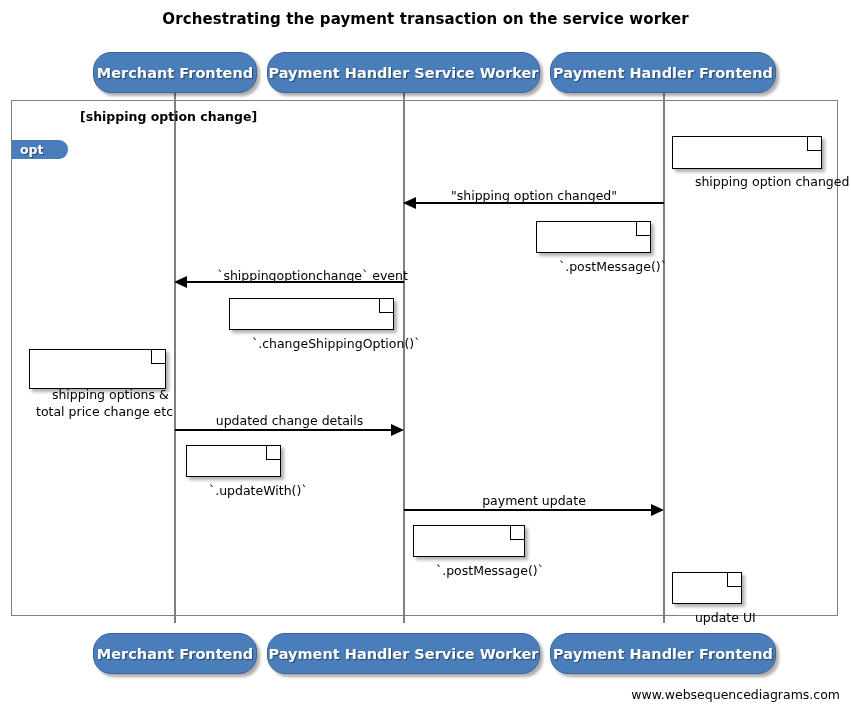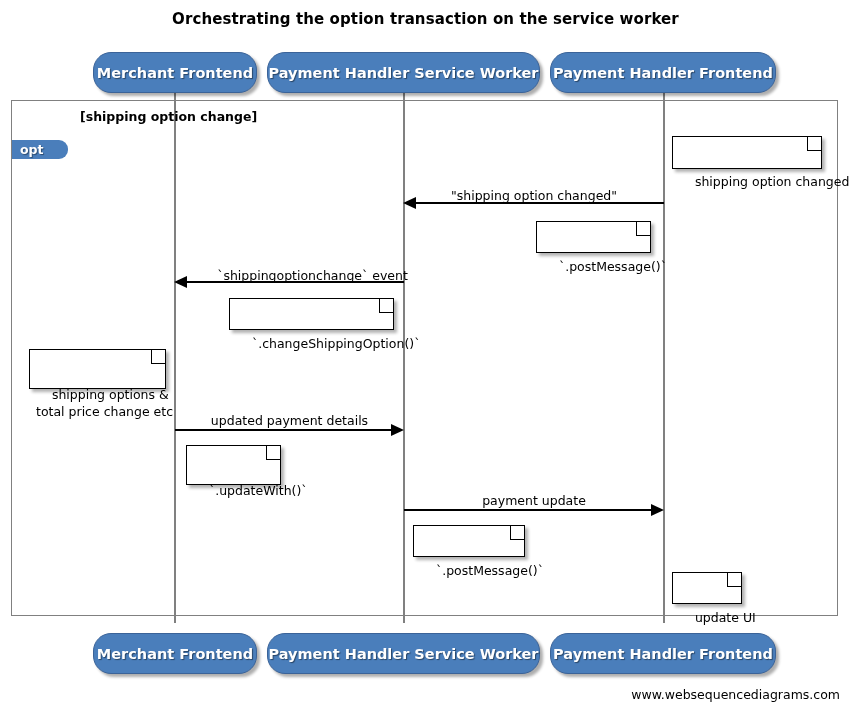--- a/index.html
+++ b/index.html
@@ -143,21 +143,21 @@
     font-size: 12.5px;
     color: #000000;
     white-space: nowrap;
   }
 </style>
 </head>
 <body>
 
 <div id="diagram">
 
-  <div class="title">Orchestrating the option transaction on the service worker</div>
+  <div class="title">Orchestrating the payment transaction on the service worker</div>
 
   <div class="lifeline" style="left:174px; top:93px; height:530px;"></div>
   <div class="lifeline" style="left:403px; top:93px; height:530px;"></div>
   <div class="lifeline" style="left:663px; top:93px; height:530px;"></div>
 
   <div class="actor-box" style="left:93px; top:52px; width:164px; height:41px;">
     <span>Merchant Frontend</span>
   </div>
   <div class="actor-box" style="left:267px; top:52px; width:273px; height:41px;">
     <span>Payment Handler Service Worker</span>
@@ -194,25 +194,25 @@
     <span class="note-corner"></span>
     <span>`.changeShippingOption()`</span>
   </div>
 
   <div class="note" style="left:29px; top:349px; width:137px; height:40px;">
     <span class="note-corner"></span>
     <span>shipping options &amp;
 total price change etc</span>
   </div>
 
-  <div class="msg-label" style="left:175px; top:413px; width:229px;">updated payment details</div>
+  <div class="msg-label" style="left:175px; top:413px; width:229px;">updated change details</div>
   <div class="msg-line" style="left:175px; top:429px; width:216px;"></div>
   <div class="arrowhead right" style="left:391px; top:424px;"></div>
 
-  <div class="note" style="left:186px; top:445px; width:95px; height:40px;">
+  <div class="note" style="left:186px; top:445px; width:95px; height:32px;">
     <span class="note-corner"></span>
     <span>`.updateWith()`</span>
   </div>
 
   <div class="msg-label" style="left:404px; top:493px; width:260px;">payment update</div>
   <div class="msg-line" style="left:404px; top:509px; width:247px;"></div>
   <div class="arrowhead right" style="left:651px; top:504px;"></div>
 
   <div class="note" style="left:413px; top:525px; width:112px; height:32px;">
     <span class="note-corner"></span>

